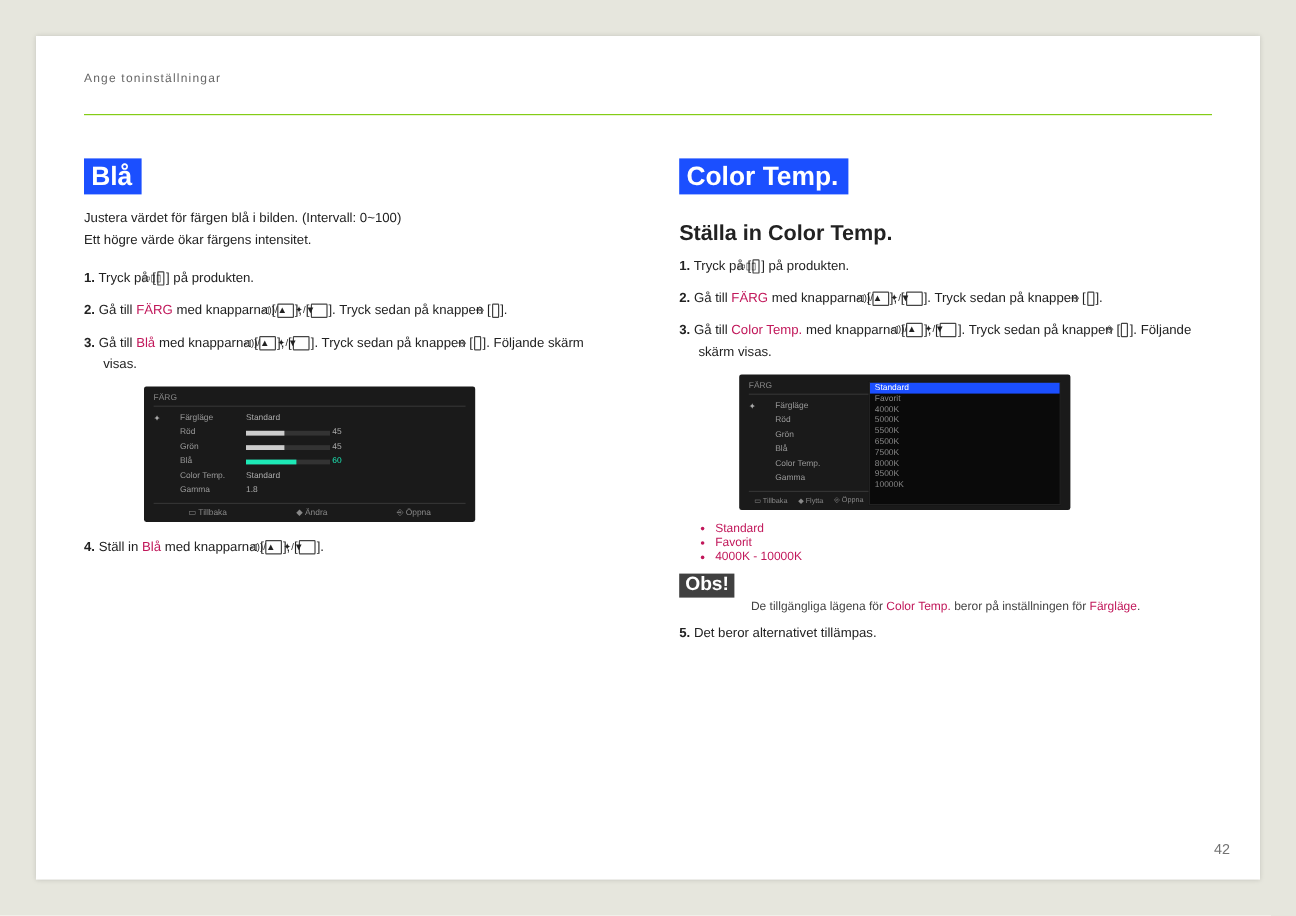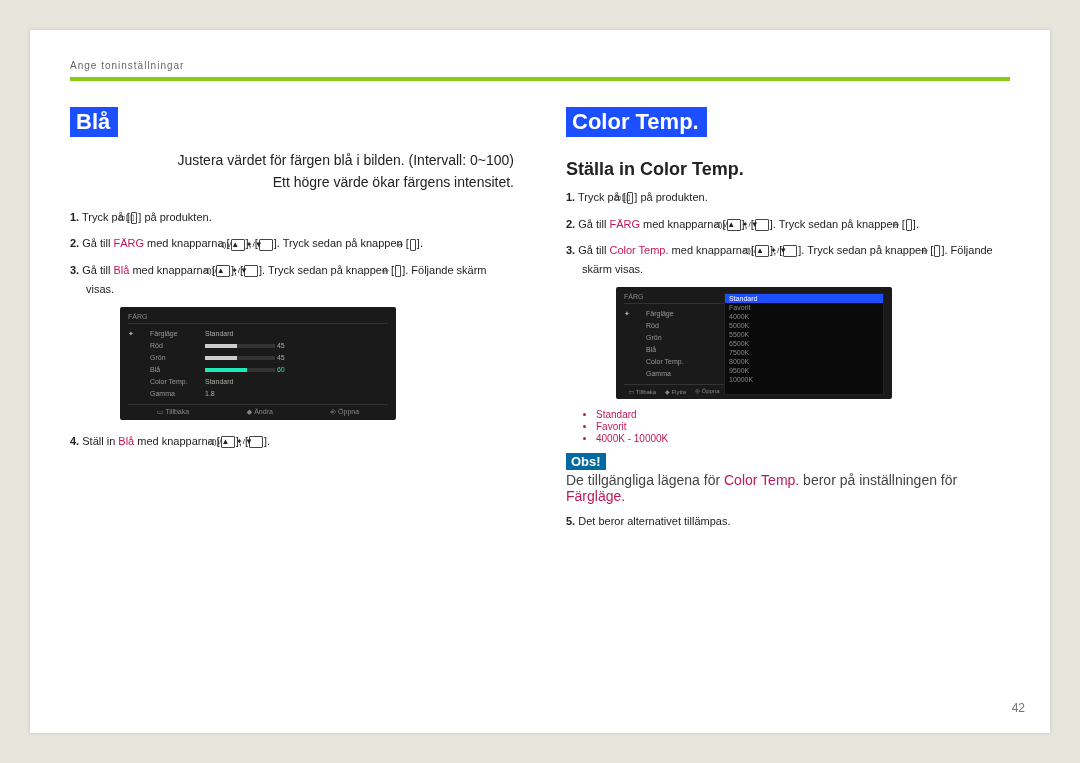--- a/index.html
+++ b/index.html
@@ -16,46 +16,45 @@
     background: #fff;
     box-shadow: 0 0 4px rgba(0,0,0,0.15);
     padding: 30px 40px 20px 40px;
     box-sizing: border-box;
     position: relative;
   }
   .header-line {
     font-size: 10px;
     color: #666;
     letter-spacing: 1px;
-    border-bottom: 4px solid #84cc16;
-    padding-bottom: 6px;
-    margin-bottom: 26px;
+    border-bottom: 1px solid #84cc16;
+    padding-bottom: 24px;
+    margin-bottom: 36px;
   }
   .cols {
     display: flex;
     gap: 52px;
   }
   .col {
     flex: 1;
     min-width: 0;
   }
   .section-title {
     display: inline-block;
     background: #1b4fff;
     color: #fff;
     font-weight: bold;
     font-size: 22px;
     padding: 2px 8px 2px 6px;
     margin: 0 0 12px 0;
   }
   .intro {
-    font-size: 14px;
+    font-size: 11px;
     line-height: 1.6;
     margin-bottom: 14px;
-    text-align: right;
   }
   h3.subhead {
     font-size: 18px;
     font-weight: bold;
     margin: 10px 0 8px 0;
     color: #222;
   }
   ol.steps {
     list-style: none;
     padding: 0;
@@ -179,32 +178,33 @@
     list-style: disc;
     padding-left: 30px;
     margin: 4px 0 8px 0;
     font-size: 10px;
   }
   .bullets li {
     color: #c1175a;
     margin-bottom: 1px;
   }
   .note-label {
-    background: #0369a1;
+    background: #404040;
     color: #fff;
-    font-size: 13px;
+    font-size: 16px;
     font-weight: bold;
     padding: 1px 5px;
     display: inline-block;
     margin-bottom: 2px;
   }
   .note-text {
-    font-size: 14px;
+    font-size: 10px;
     color: #444;
     margin-bottom: 8px;
+    text-align: center;
   }
   .page-num {
     position: absolute;
     bottom: 18px;
     right: 25px;
     font-size: 12px;
     color: #737373;
   }
 </style>
 </head>

